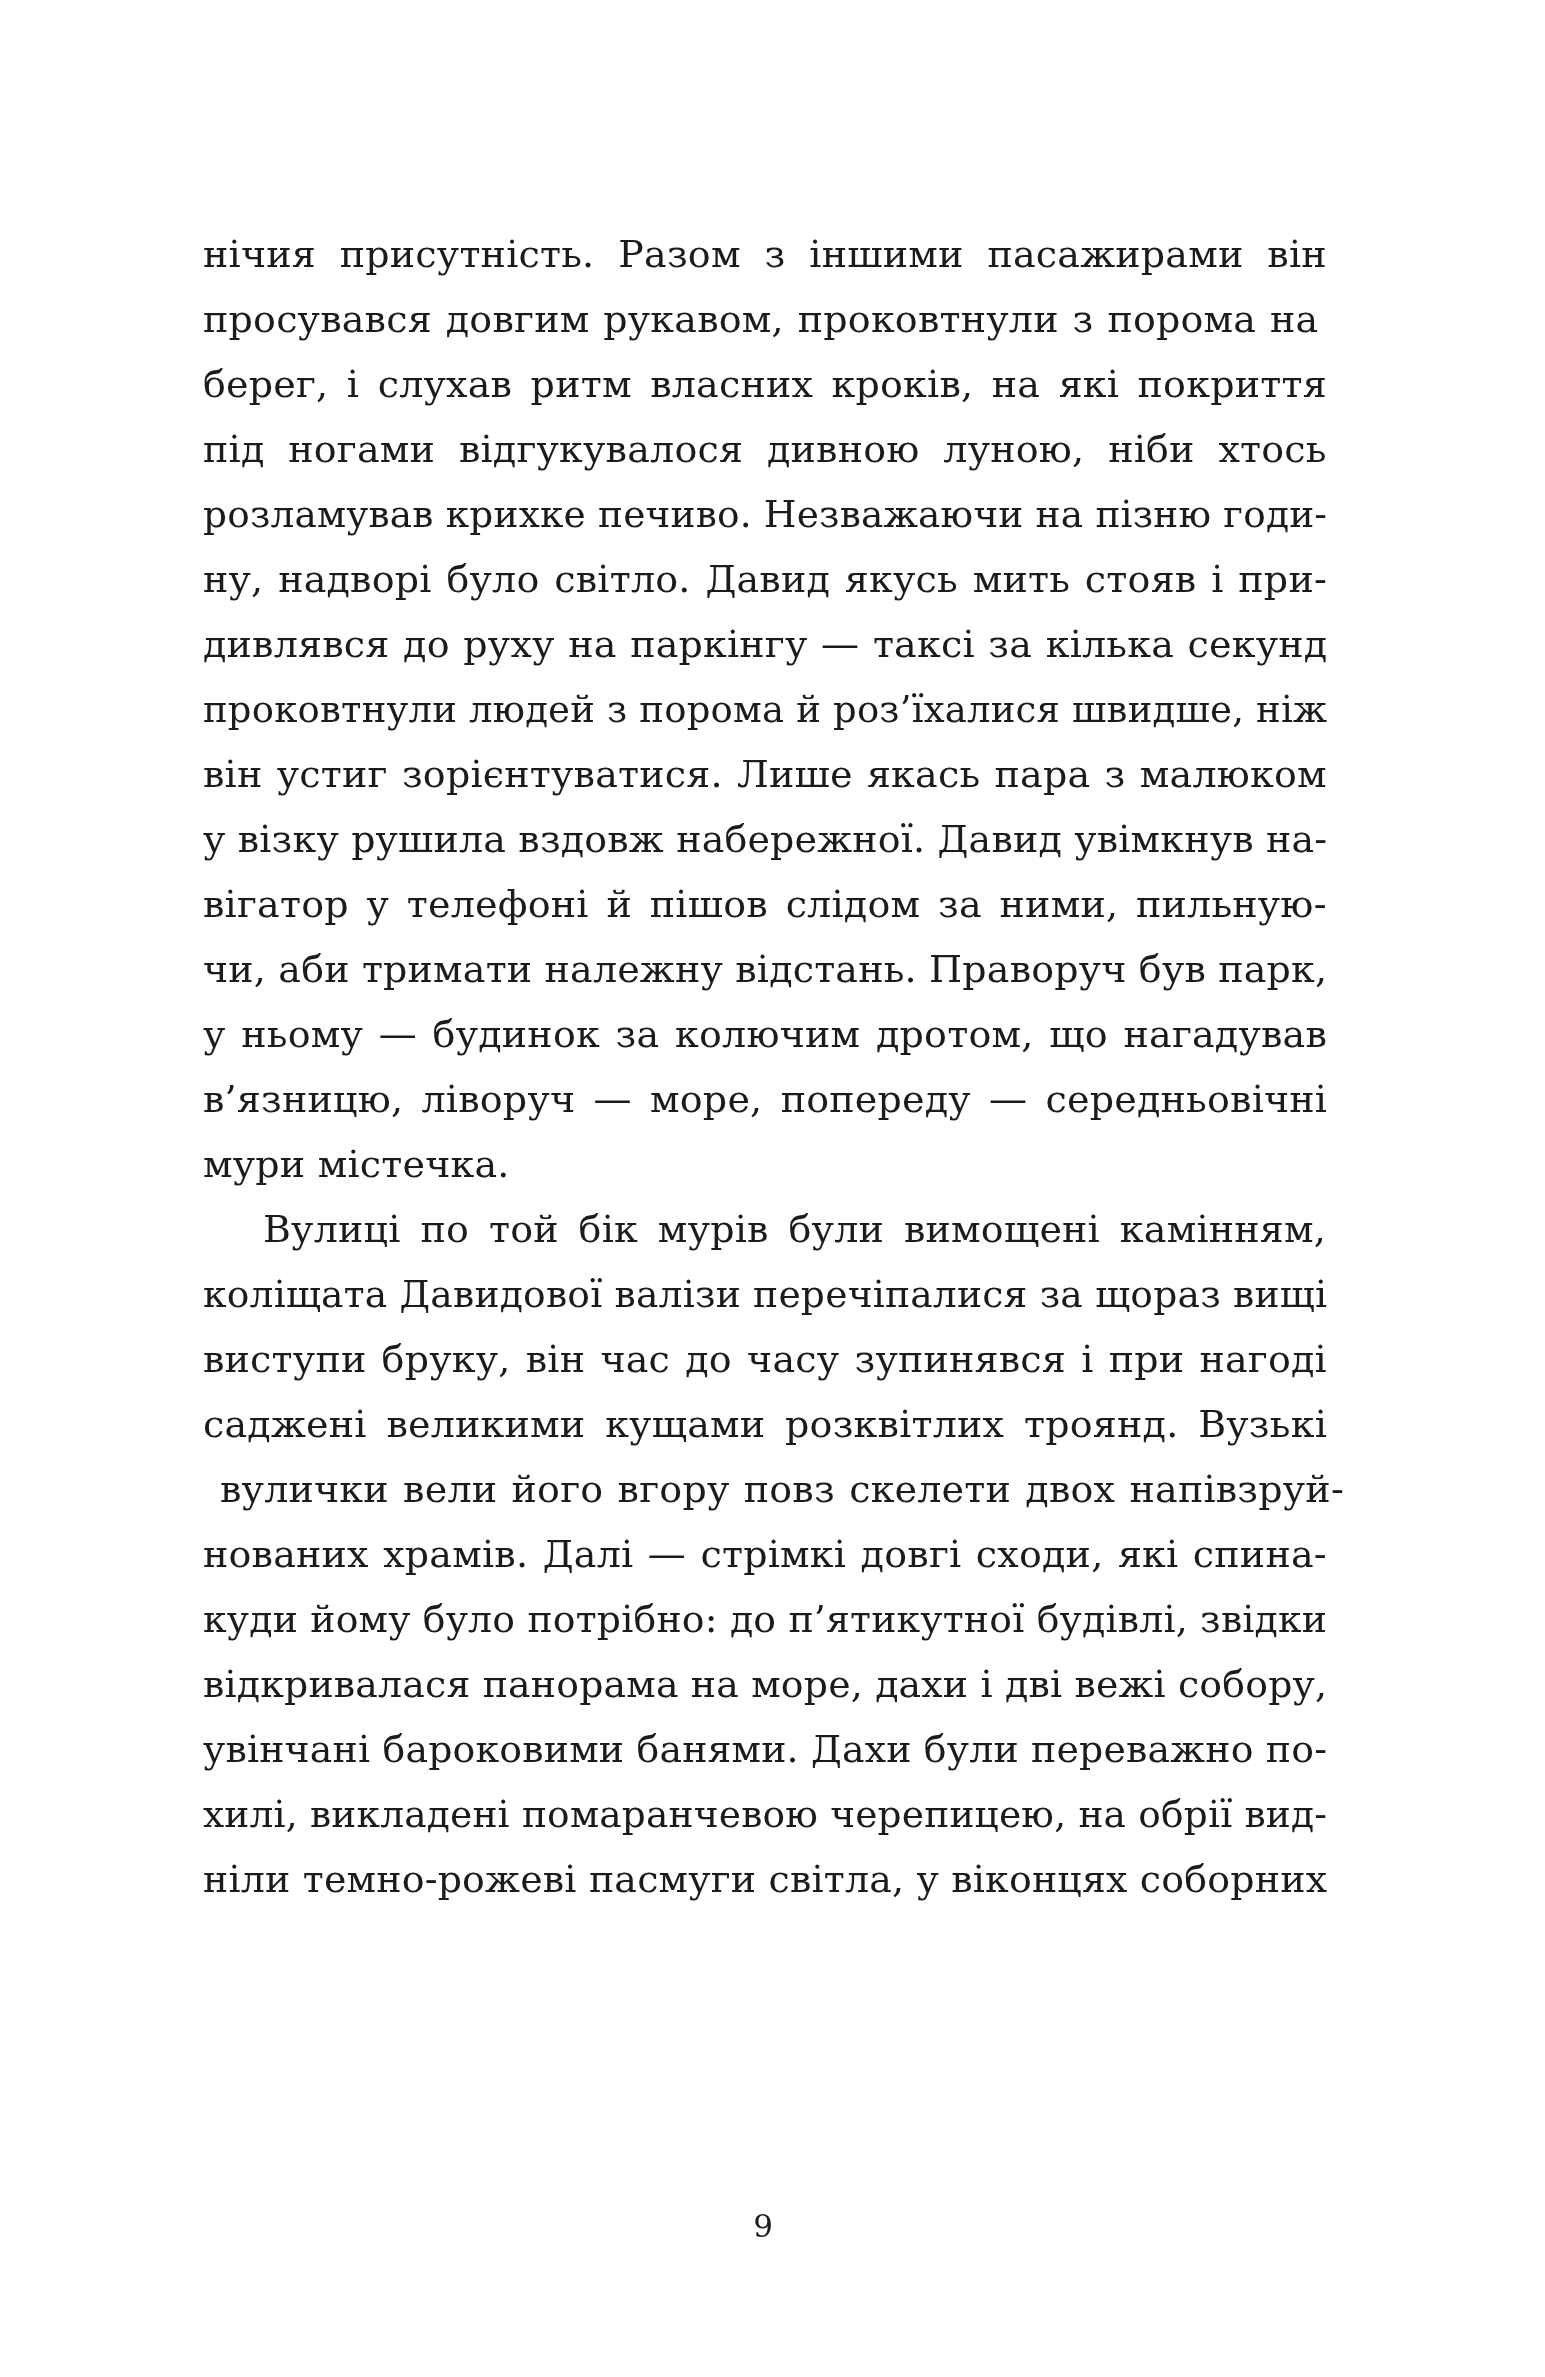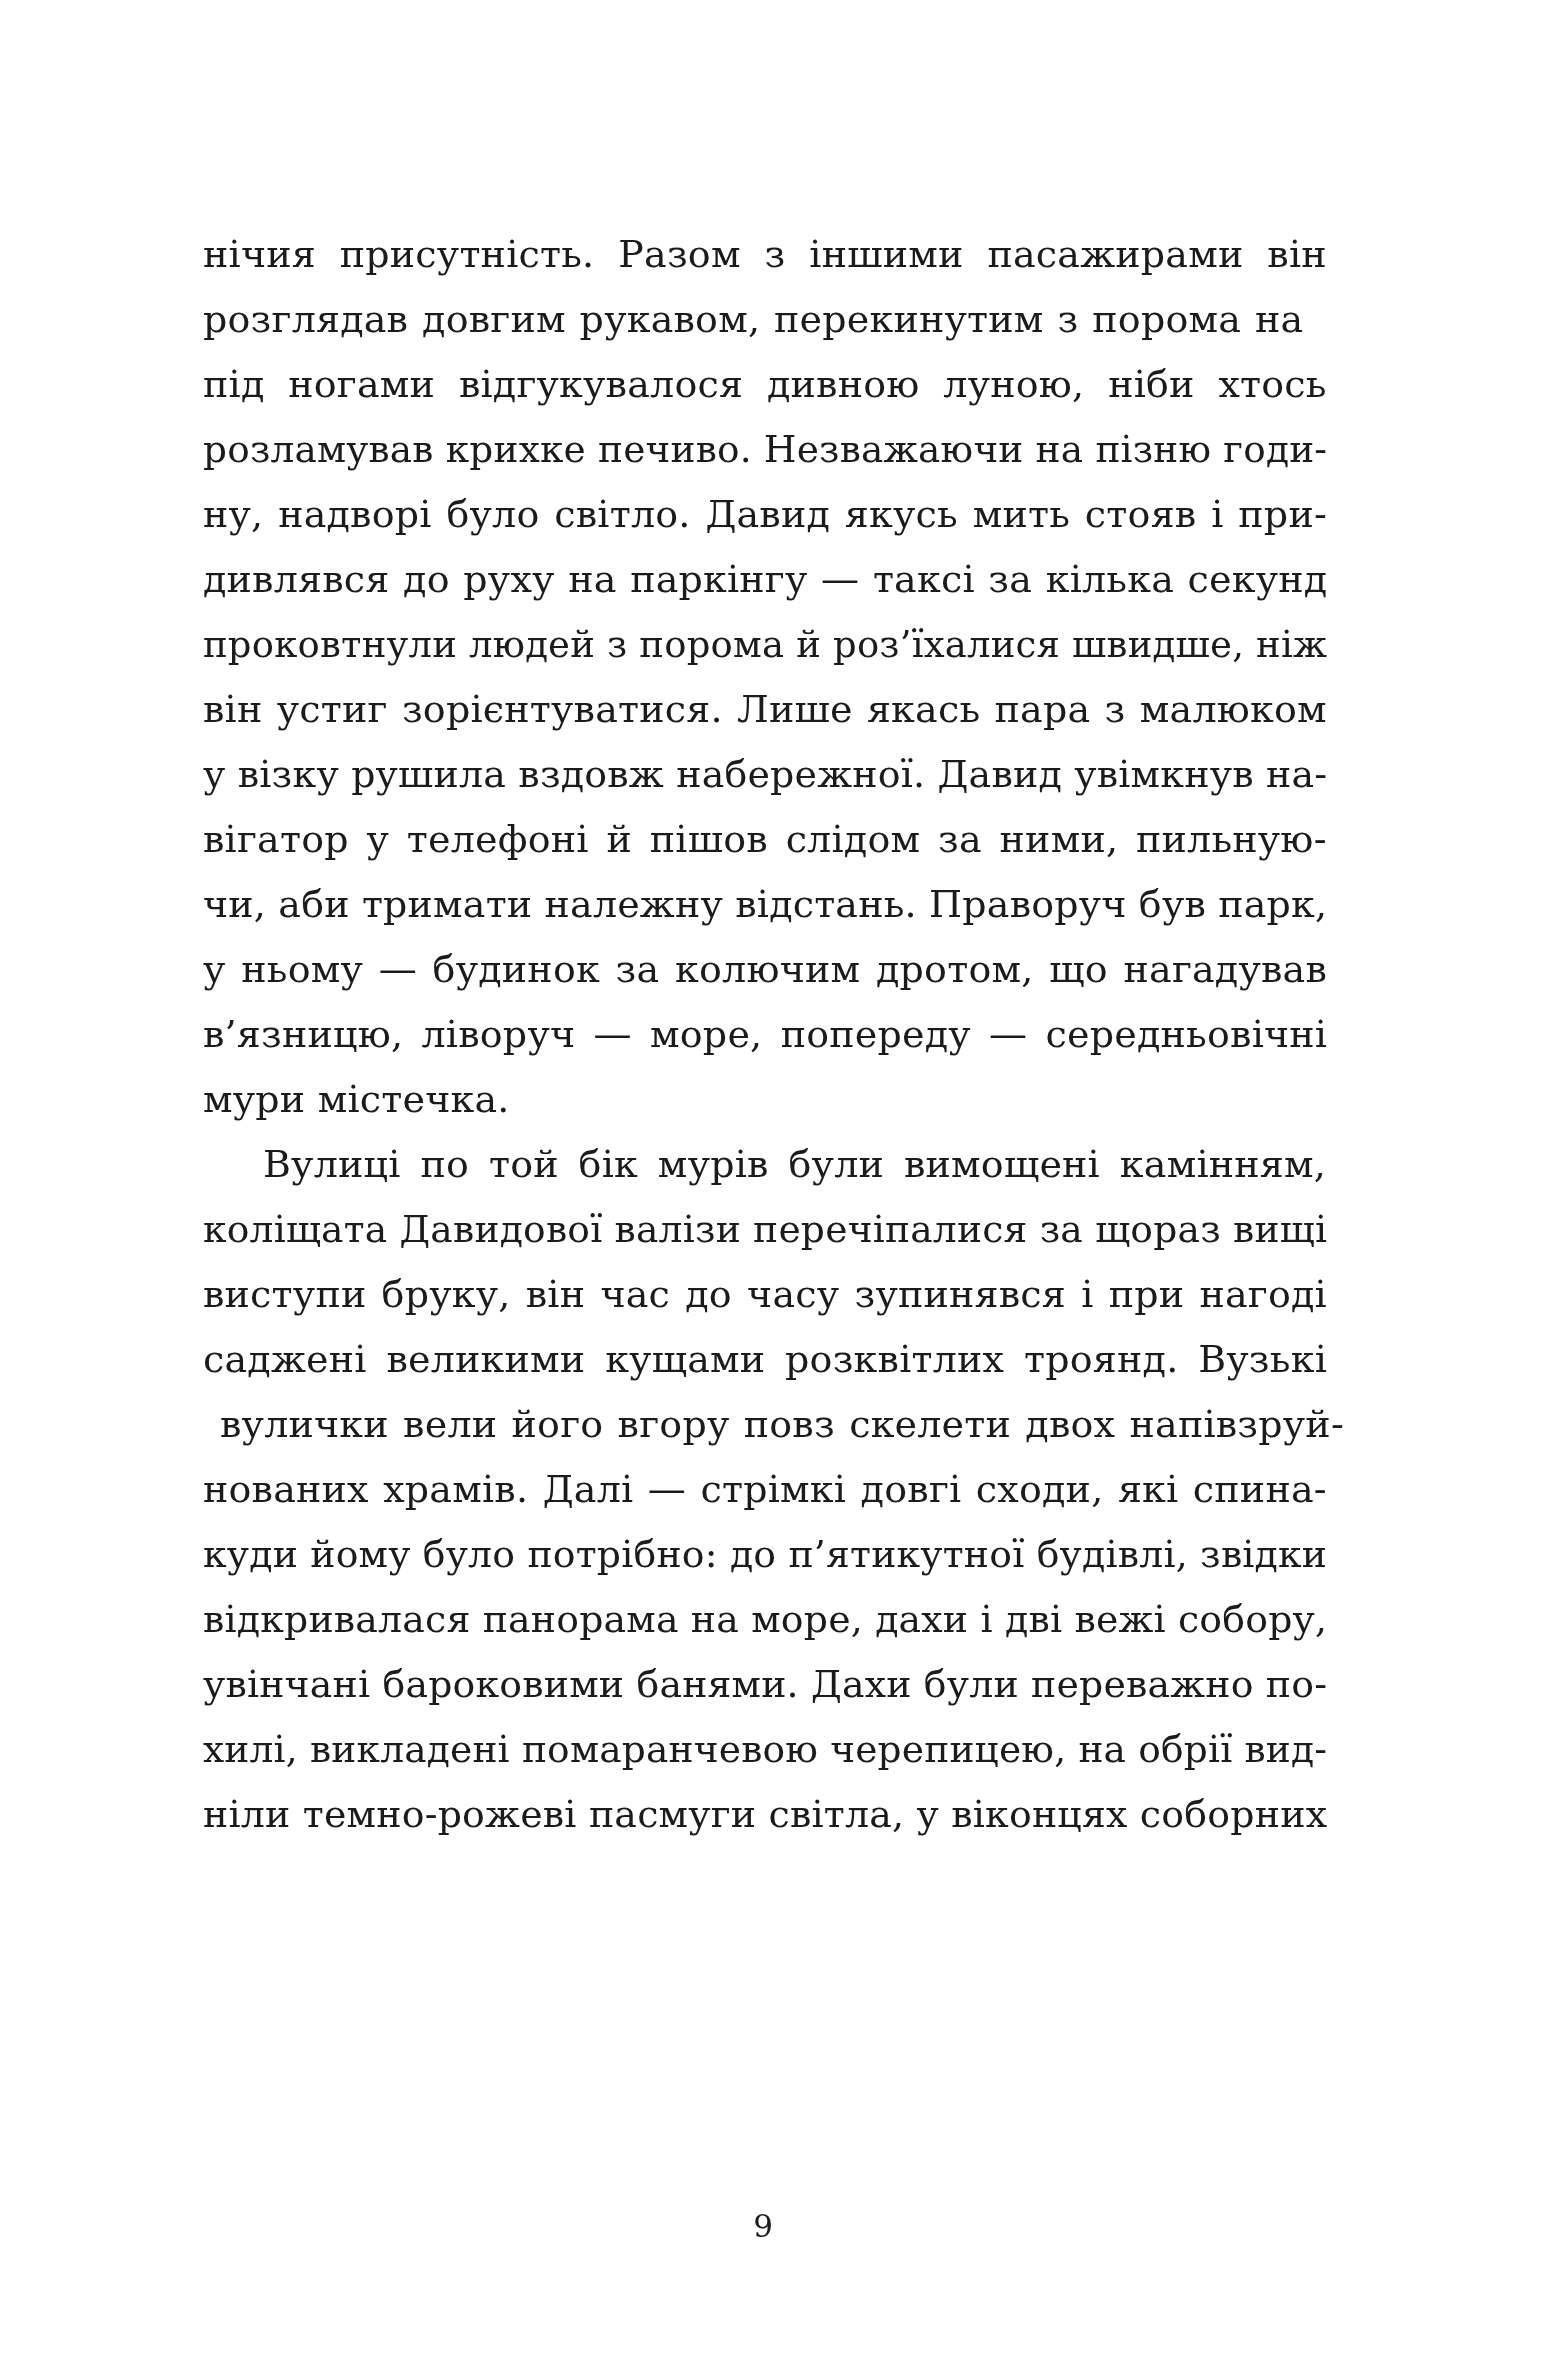--- a/index.html
+++ b/index.html
@@ -57,21 +57,22 @@
   }
 </style>
 </head>
 <body>
 
 <div class="page">
   <div class="text-block">
 
     <div>
       <span class="line" style="white-space: nowrap; word-spacing: 11.6px; text-align: center; text-align-last: left;">нічия присутність. Разом з іншими пасажирами він</span>
-      <span class="line" style="white-space: nowrap; word-spacing: 1.6px; text-align: left; text-align-last: left;">розглядав довгим рукавом, перекинутим з порома на</span>
+      <span class="line" style="white-space: nowrap; word-spacing: 1.6px; text-align: left; text-align-last: left;">просувався довгим рукавом, проковтнули з порома на</span>
+      <span class="line" style="white-space: nowrap; word-spacing: 6.2px; text-align: left; text-align-last: left;">берег, і слухав ритм власних кроків, на які покриття</span>
       <span class="line" style="white-space: nowrap; word-spacing: 11.5px; text-align: left; text-align-last: left;">під ногами відгукувалося дивною луною, ніби хтось</span>
       <span class="line" style="white-space: nowrap; transform-origin: left center; text-align: left; text-align-last: left; transform: scaleX(0.9853); width: 1134px;">розламував крихке печиво. Незважаючи на пізню годи-</span>
       <span class="line" style="white-space: nowrap; word-spacing: 2.5px; text-align: left; text-align-last: left;">ну, надворі було світло. Давид якусь мить стояв і при-</span>
       <span class="line" style="white-space: nowrap; word-spacing: 1.3px; text-align: left; text-align-last: left;">дивлявся до руху на паркінгу — таксі за кілька секунд</span>
       <span class="line" style="white-space: nowrap; transform-origin: left center; text-align: left; text-align-last: left; transform: scaleX(0.9737); width: 1147px;">проковтнули людей з порома й роз’їхалися швидше, ніж</span>
       <span class="line" style="white-space: nowrap; word-spacing: 2px; text-align: left; text-align-last: left;">він устиг зорієнтуватися. Лише якась пара з малюком</span>
       <span class="line" style="white-space: nowrap; transform-origin: left center; text-align: left; text-align-last: left; transform: scaleX(0.9976); width: 1120px;">у візку рушила вздовж набережної. Давид увімкнув на-</span>
       <span class="line" style="white-space: nowrap; word-spacing: 5.5px; text-align: left; text-align-last: left;">вігатор у телефоні й пішов слідом за ними, пильную-</span>
       <span class="line" style="white-space: nowrap; transform-origin: left center; text-align: left; text-align-last: left; transform: scaleX(0.9986); width: 1119px;">чи, аби тримати належну відстань. Праворуч був парк,</span>
       <span class="line" style="white-space: nowrap; word-spacing: 3.4px; text-align: left; text-align-last: left;">у ньому — будинок за колючим дротом, що нагадував</span>

